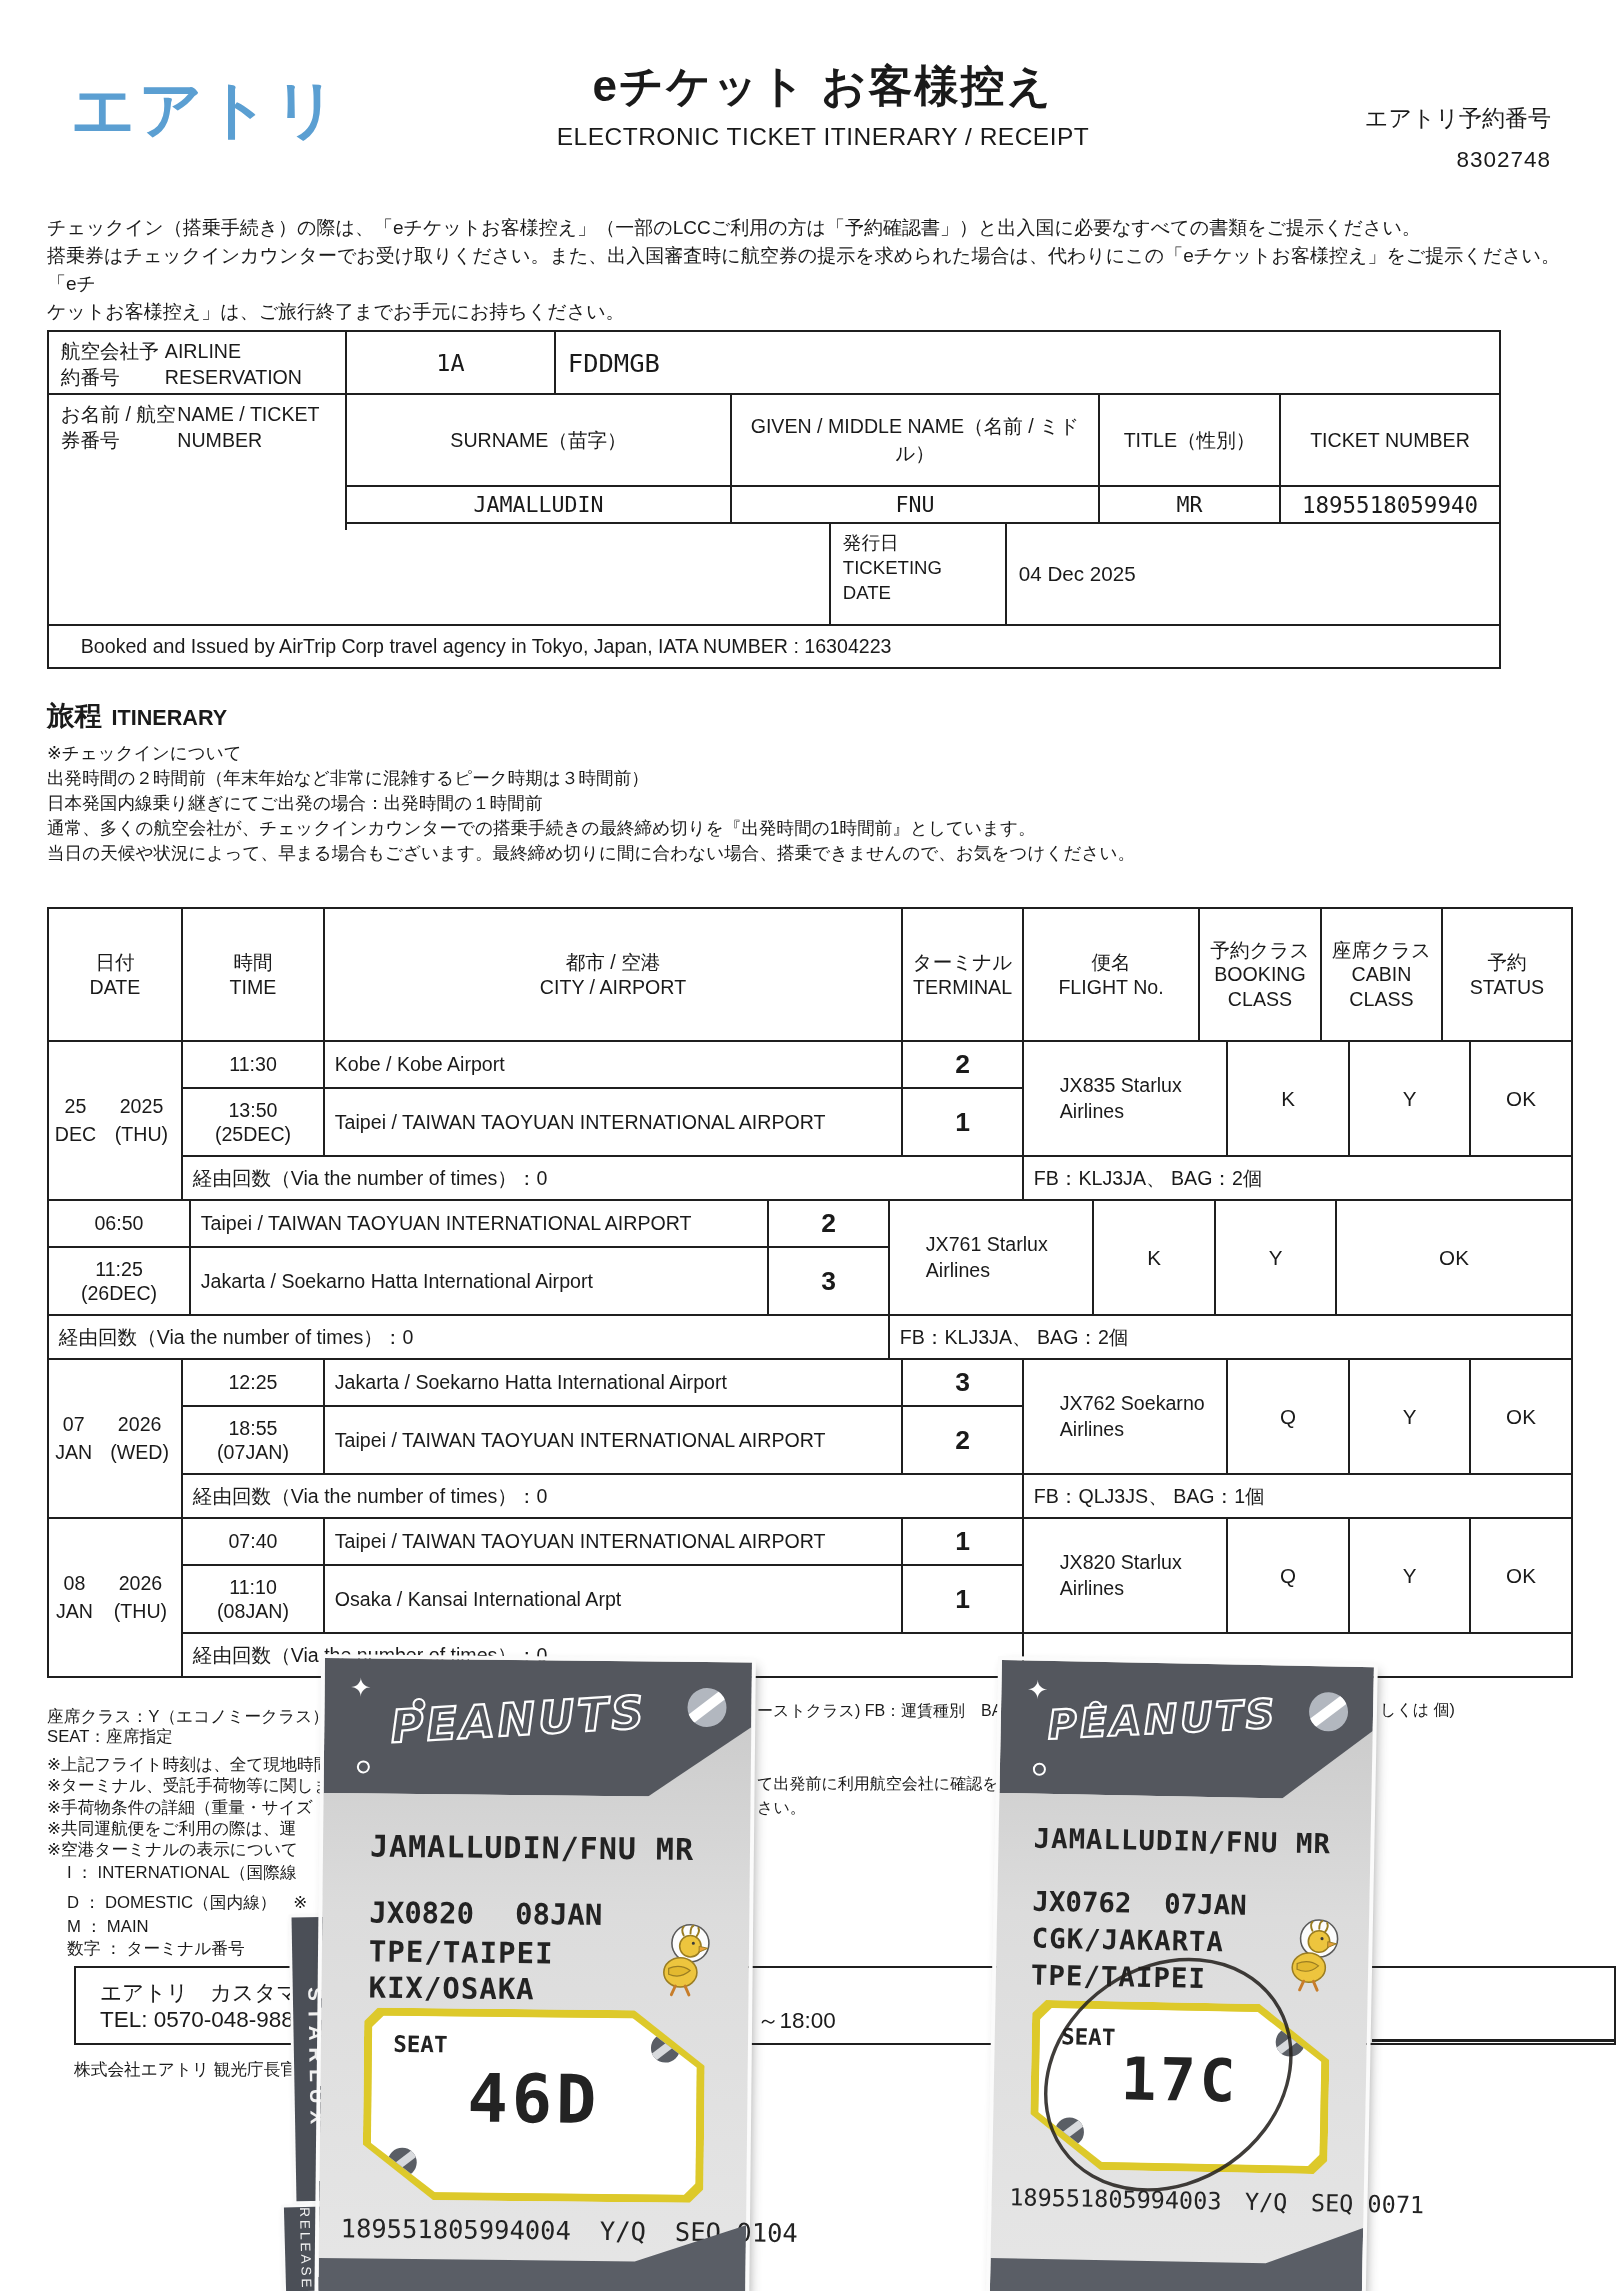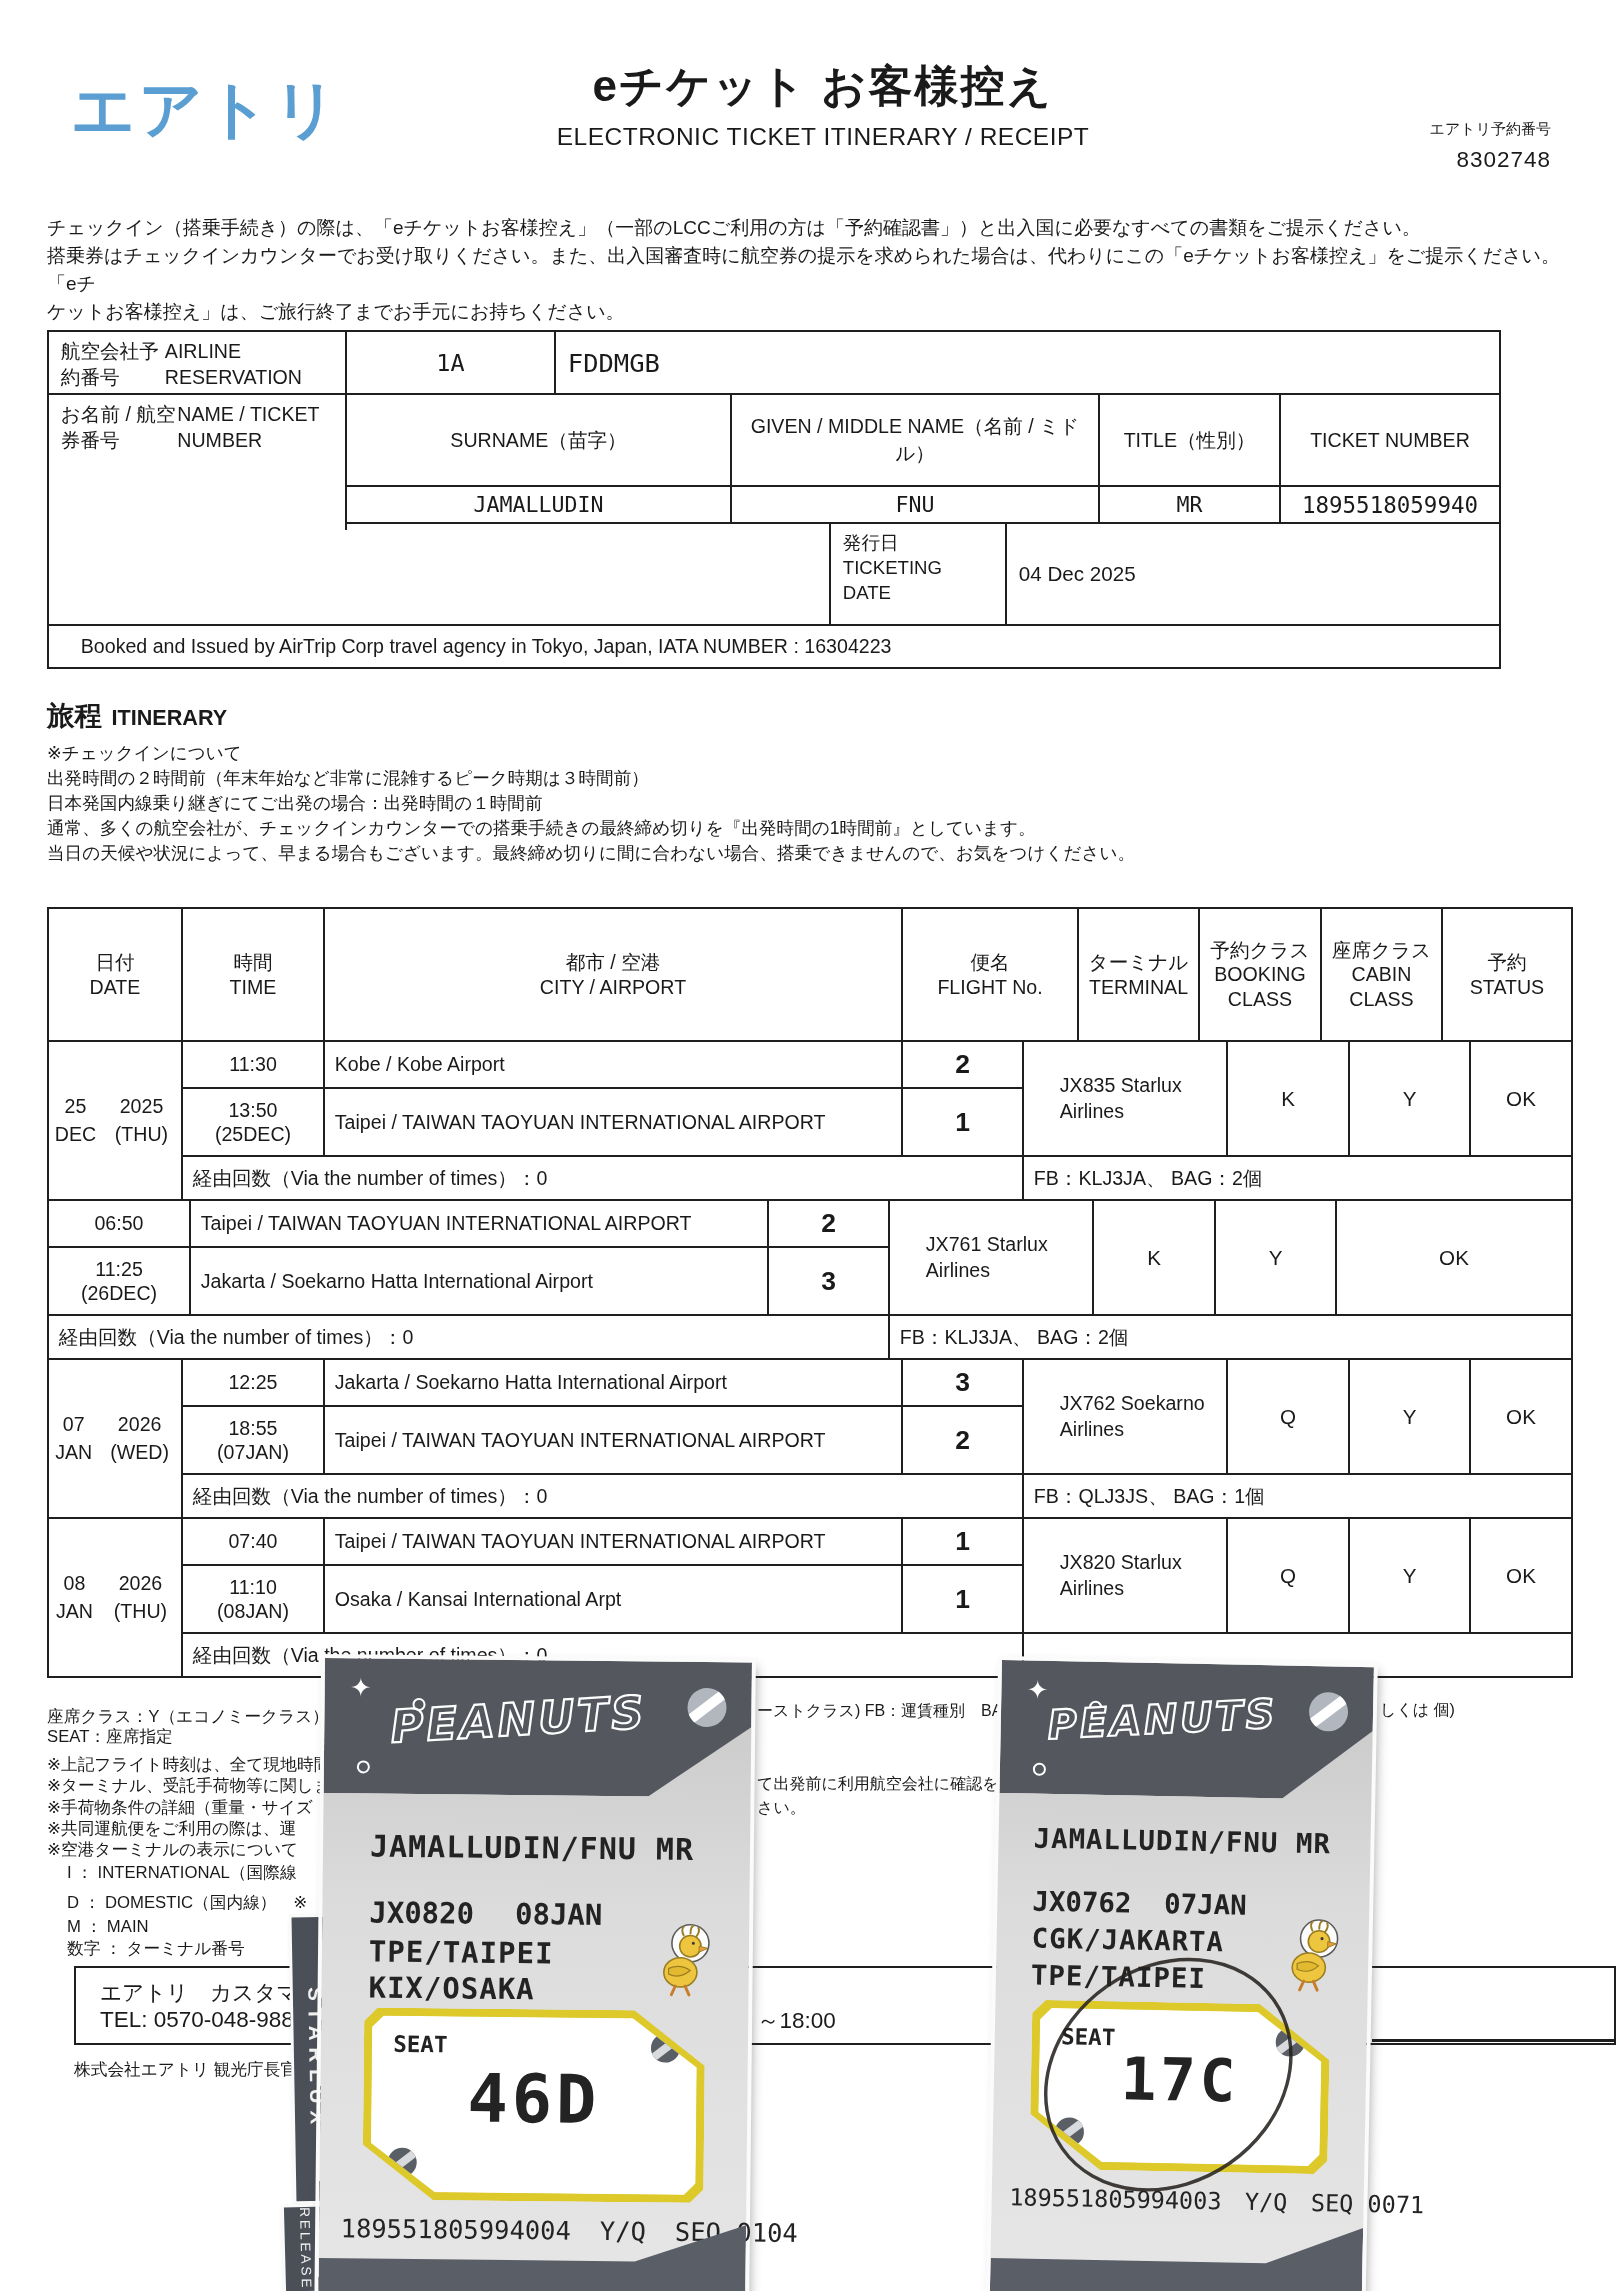--- a/index.html
+++ b/index.html
@@ -4,21 +4,21 @@
 <style>
   html,body{margin:0;padding:0;background:#e8e8e8;}
   .page{position:relative;width:1620px;height:2292px;background:#ffffff;overflow:hidden;
         font-family:"Liberation Sans","DejaVu Sans",sans-serif;color:#1a1a1a;margin:0 auto;}
   .abs{position:absolute;}
 
   
   .logo{left:71px;top:67px;font-size:63px;font-weight:800;color:#5b9fd2;letter-spacing:2.9px;}
   .title-jp{left:421px;top:57px;width:804px;text-align:center;font-size:44px;font-weight:700;letter-spacing:2px;}
   .title-en{left:421px;top:123px;width:804px;text-align:center;font-size:24.5px;font-weight:400;letter-spacing:0.5px;}
-  .bk-label{right:69px;top:120px;font-size:15px;text-align:center;}
+  .bk-label{right:69px;top:103px;font-size:23px;text-align:center;}
   .bk-num{right:69px;top:147px;font-size:22.5px;text-align:right;letter-spacing:1px;}
 
   .intro{left:47px;top:214px;width:1534px;font-size:19px;line-height:1.47;}
 
   
   .t1{left:47px;top:330px;width:1454px;border:2.9px solid #1f1f1f;box-sizing:border-box;}
   .t1 .row{display:flex;border-bottom:2.5px solid #1f1f1f;box-sizing:border-box;}
   .t1 .row:last-child{border-bottom:none;}
   .t1 .cell{border-right:2.5px solid #1f1f1f;box-sizing:border-box;padding:5.9px 11.8px;}
   .t1 .cell:last-child{border-right:none;}
@@ -197,27 +197,27 @@
           <div>DATE</div>
         </div>
         <div class="hcell" style="width: 142px;">
           <div>時間</div>
           <div>TIME</div>
         </div>
         <div class="hcell" style="width: 578px;">
           <div>都市 / 空港</div>
           <div>CITY / AIRPORT</div>
         </div>
+        <div class="hcell" style="width: 121px;">
+          <div>ターミナル</div>
+          <div>TERMINAL</div>
+        </div>
         <div class="hcell" style="width: 176px;">
           <div>便名</div>
           <div>FLIGHT No.</div>
-        </div>
-        <div class="hcell" style="width: 121px;">
-          <div>ターミナル</div>
-          <div>TERMINAL</div>
         </div>
         <div class="hcell" style="width: 122px;">
           <div>予約クラス</div>
           <div>BOOKING CLASS</div>
         </div>
         <div class="hcell" style="width: 121px;">
           <div>座席クラス</div>
           <div>CABIN CLASS</div>
         </div>
         <div class="hcell">

